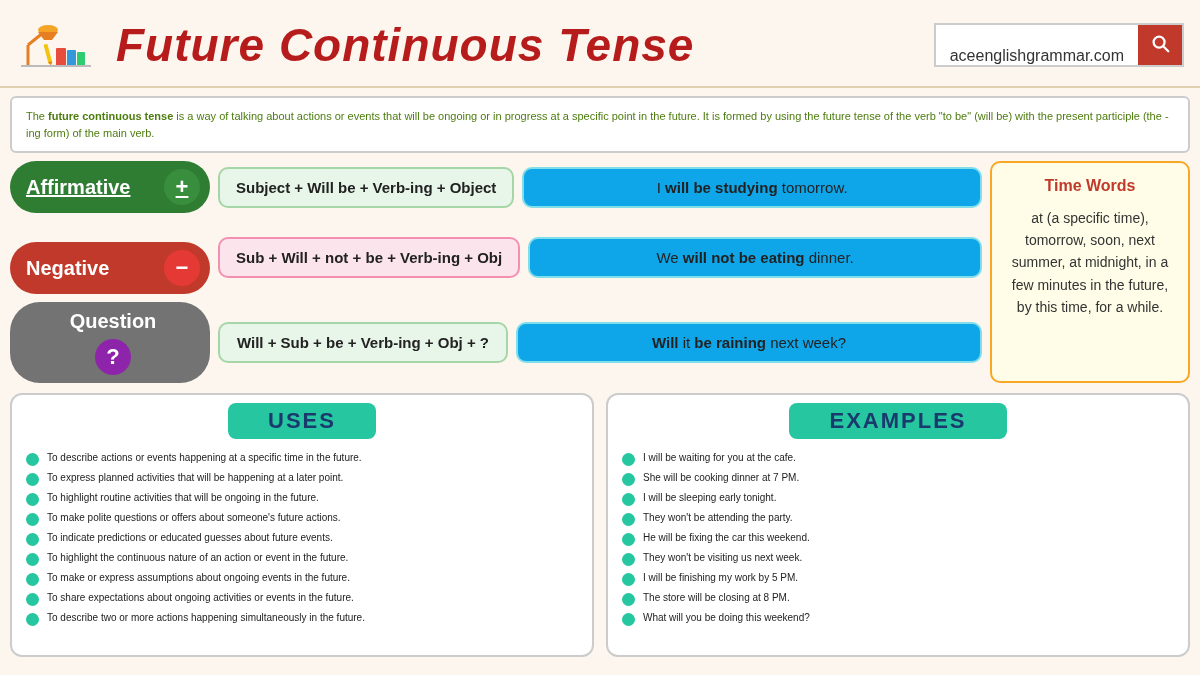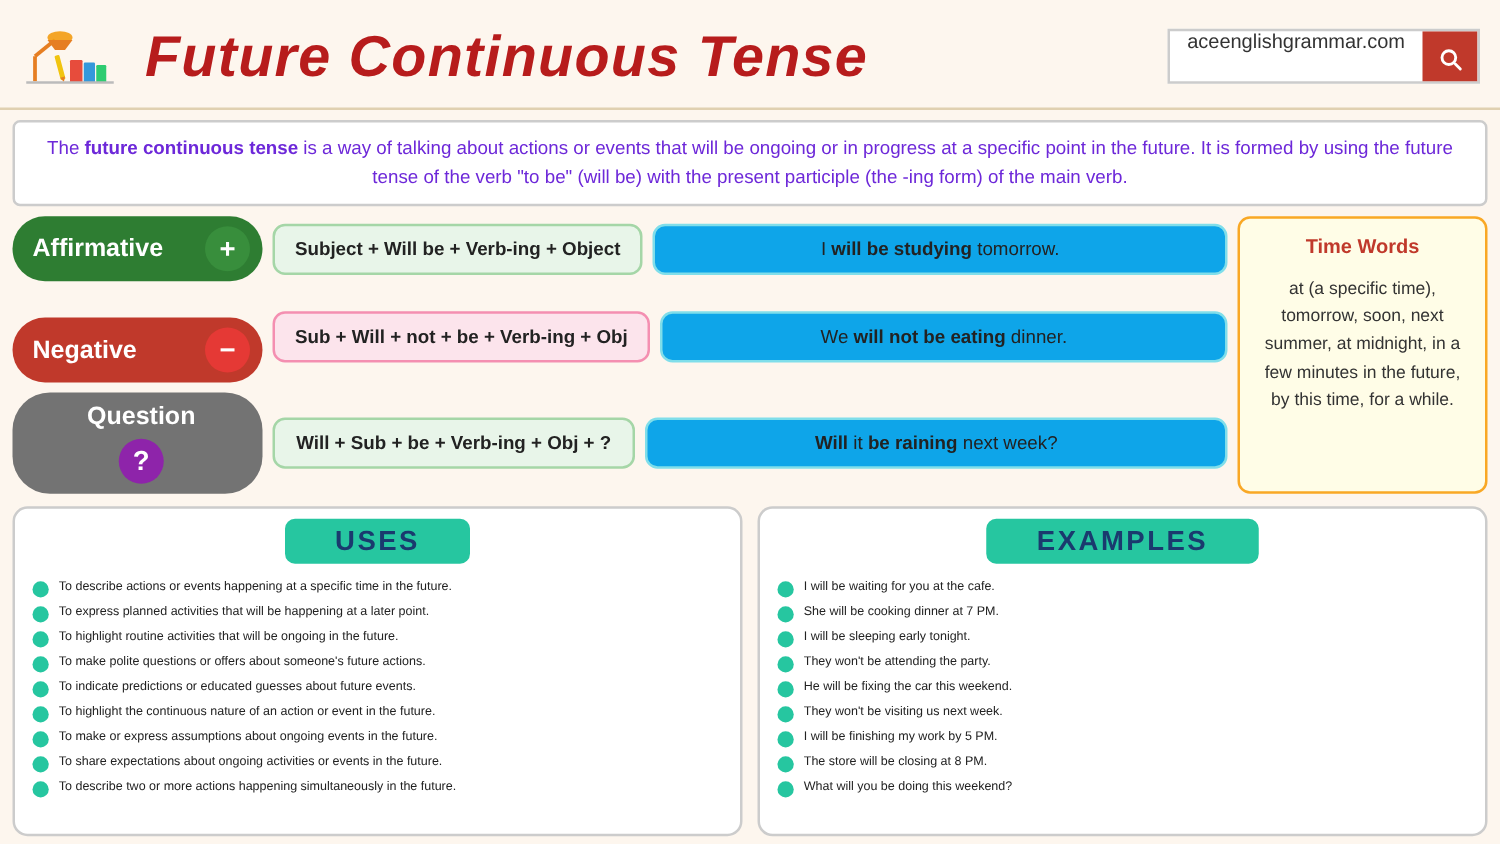--- a/index.html
+++ b/index.html
@@ -28,21 +28,21 @@
     .header-title {
       font-size: 46px;
       font-weight: 900;
       color: #b71c1c;
       font-style: italic;
       flex: 1;
       letter-spacing: 1px;
     }
     .header-search-bar {
       display: flex;
-      align-items: flex-start;
+      align-items: flex-end;
       background: white;
       border: 2px solid #ccc;
       border-radius: 0;
       overflow: hidden;
       height: 44px;
     }
     .header-search-domain {
       padding: 0 14px;
       font-size: 16px;
       color: #333;
@@ -64,24 +64,23 @@
       fill: white;
     }
 
     
     .description {
       background: white;
       border: 2px solid #ccc;
       border-radius: 6px;
       margin: 8px 10px;
       padding: 10px 14px;
-      font-size: 15px;
+      font-size: 11px;
       line-height: 1.5;
-      color: #6d28d9;
-      text-align: center;
+      color: #4d7c0f;
     }
     .description strong {
       font-weight: 700;
     }
 
     
     .tense-area {
       display: flex;
       flex-direction: row;
       margin: 0 10px;
@@ -105,21 +104,21 @@
       display: flex;
       align-items: center;
       gap: 6px;
       min-width: 200px;
       border-radius: 30px;
       padding: 8px 10px 8px 16px;
       font-size: 20px;
       font-weight: 700;
       color: white;
     }
-    .row-label.affirmative { background: #2e7d32; }
+    .row-label.affirmative { background: #2e7d32; text-decoration: underline; }
     .row-label.negative { background: #c0392b; margin-top: 21px; }
     .row-label.question { background: #737373; flex-direction: column; }
 
     .row-label-text {
       flex: 1;
     }
     .row-icon {
       background: rgba(255,255,255,0.25);
       border-radius: 50%;
       width: 36px;

